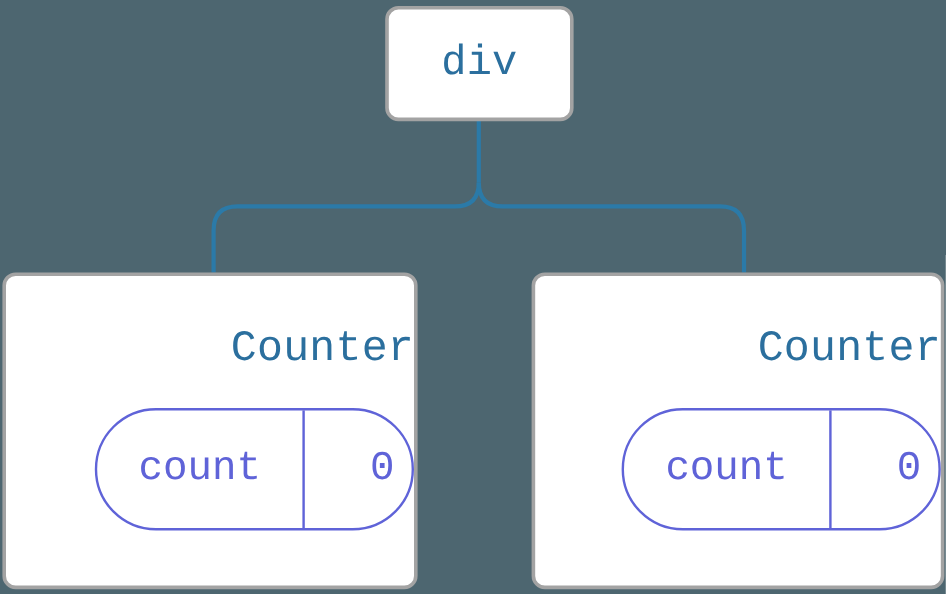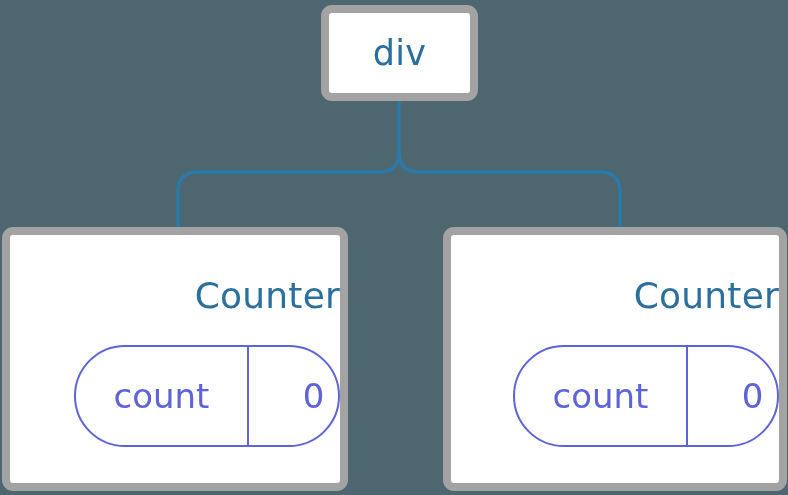--- a/index.html
+++ b/index.html
@@ -28,23 +28,24 @@
     top: 0;
     width: 788px;
     height: 495px;
     pointer-events: none;
   }
 
   
   .node-box {
     position: absolute;
     background: #ffffff;
-    border: 8px solid #a3a3a3;
+    border: 3px solid #a3a3a3;
     border-radius: 11px;
     box-sizing: border-box;
+    font-family: Liberation Mono, monospace;
   }
 
   
   #root-node {
     left: 321px;
     top: 5px;
     width: 157px;
     height: 96px;
     display: flex;
     align-items: center;

